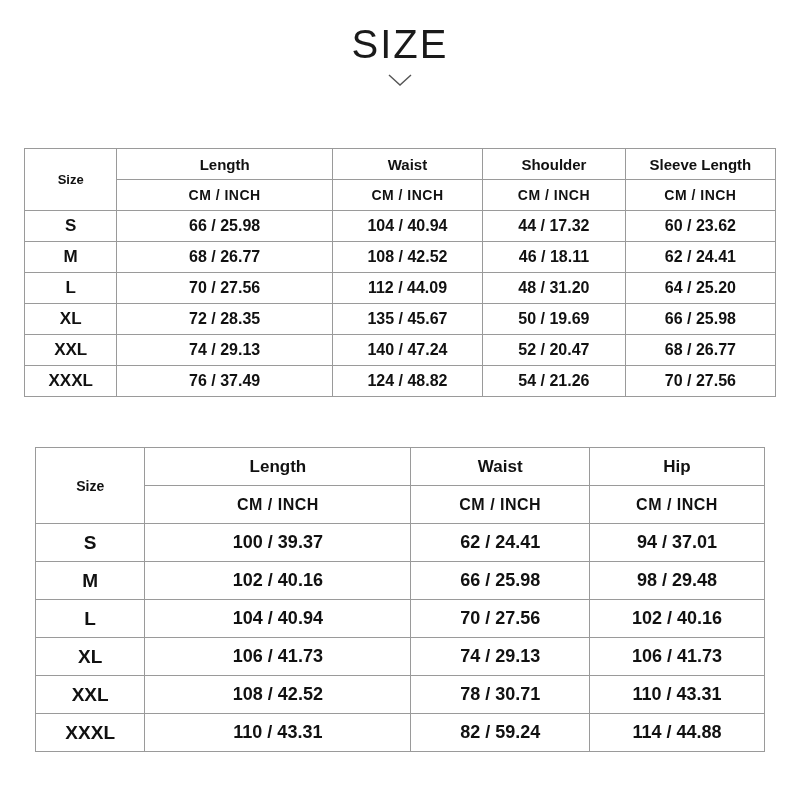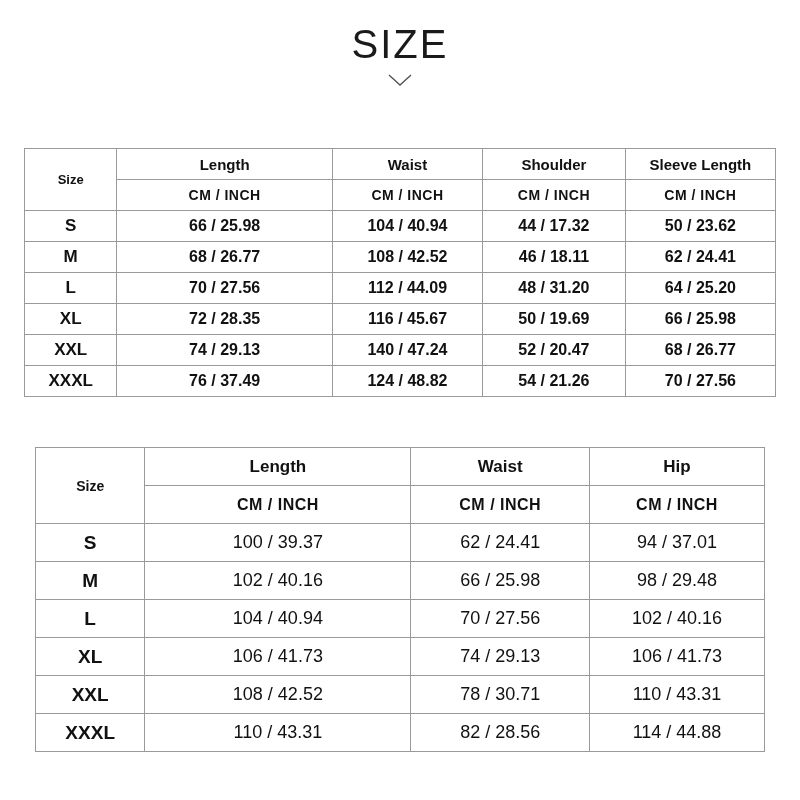--- a/index.html
+++ b/index.html
@@ -62,21 +62,21 @@
   #table-top .size-cell { font-size: 17px; font-weight: bold; }
   #table-top .val-cell { font-size: 16px; font-weight: bold; }
 
   
   #table-bottom { margin-top: 0; }
   #table-bottom td, #table-bottom th { height: 37px; font-size: 17px; }
   #table-bottom .hdr-main { font-size: 17px; font-weight: bold; }
   #table-bottom .hdr-unit { font-size: 16px; font-weight: bold; letter-spacing: 0.5px; }
   #table-bottom .size-corner { font-size: 14px; font-weight: bold; }
   #table-bottom .size-cell { font-size: 19px; font-weight: bold; }
-  #table-bottom .val-cell { font-size: 18px; font-weight: normal; }
+  #table-bottom .val-cell { font-size: 18px; font-weight: bold; }
   .top-block { position: absolute; top: 112px; left: 0; width: 800px; }
   .bottom-block { position: absolute; top: 425px; left: 0; width: 800px; }
   .bottom-block .table-wrap { width: 730px; }
 </style>
 </head>
 <body>
 
 <div class="page">
 
   <h1 class="title">SIZE</h1>
@@ -107,40 +107,40 @@
             <td class="hdr-unit">CM / INCH</td>
             <td class="hdr-unit">CM / INCH</td>
             <td class="hdr-unit">CM / INCH</td>
           </tr>
 
           <tr>
             <td class="size-cell">S</td>
             <td class="val-cell">66 / 25.98</td>
             <td class="val-cell">104 / 40.94</td>
             <td class="val-cell">44 / 17.32</td>
-            <td class="val-cell">50 / 23.62</td>
+            <td class="val-cell">60 / 23.62</td>
           </tr>
           <tr>
             <td class="size-cell">M</td>
             <td class="val-cell">68 / 26.77</td>
             <td class="val-cell">108 / 42.52</td>
             <td class="val-cell">46 / 18.11</td>
             <td class="val-cell">62 / 24.41</td>
           </tr>
           <tr>
             <td class="size-cell">L</td>
             <td class="val-cell">70 / 27.56</td>
             <td class="val-cell">112 / 44.09</td>
             <td class="val-cell">48 / 31.20</td>
             <td class="val-cell">64 / 25.20</td>
           </tr>
           <tr>
             <td class="size-cell">XL</td>
             <td class="val-cell">72 / 28.35</td>
-            <td class="val-cell">116 / 45.67</td>
+            <td class="val-cell">135 / 45.67</td>
             <td class="val-cell">50 / 19.69</td>
             <td class="val-cell">66 / 25.98</td>
           </tr>
           <tr>
             <td class="size-cell">XXL</td>
             <td class="val-cell">74 / 29.13</td>
             <td class="val-cell">140 / 47.24</td>
             <td class="val-cell">52 / 20.47</td>
             <td class="val-cell">68 / 26.77</td>
           </tr>
@@ -204,21 +204,21 @@
           </tr>
           <tr>
             <td class="size-cell">XXL</td>
             <td class="val-cell">108 / 42.52</td>
             <td class="val-cell">78 / 30.71</td>
             <td class="val-cell">110 / 43.31</td>
           </tr>
           <tr>
             <td class="size-cell">XXXL</td>
             <td class="val-cell">110 / 43.31</td>
-            <td class="val-cell">82 / 28.56</td>
+            <td class="val-cell">82 / 59.24</td>
             <td class="val-cell">114 / 44.88</td>
           </tr>
         </tbody>
       </table>
     </div>
   </div>
 
 </div>
 
 </body></html>

